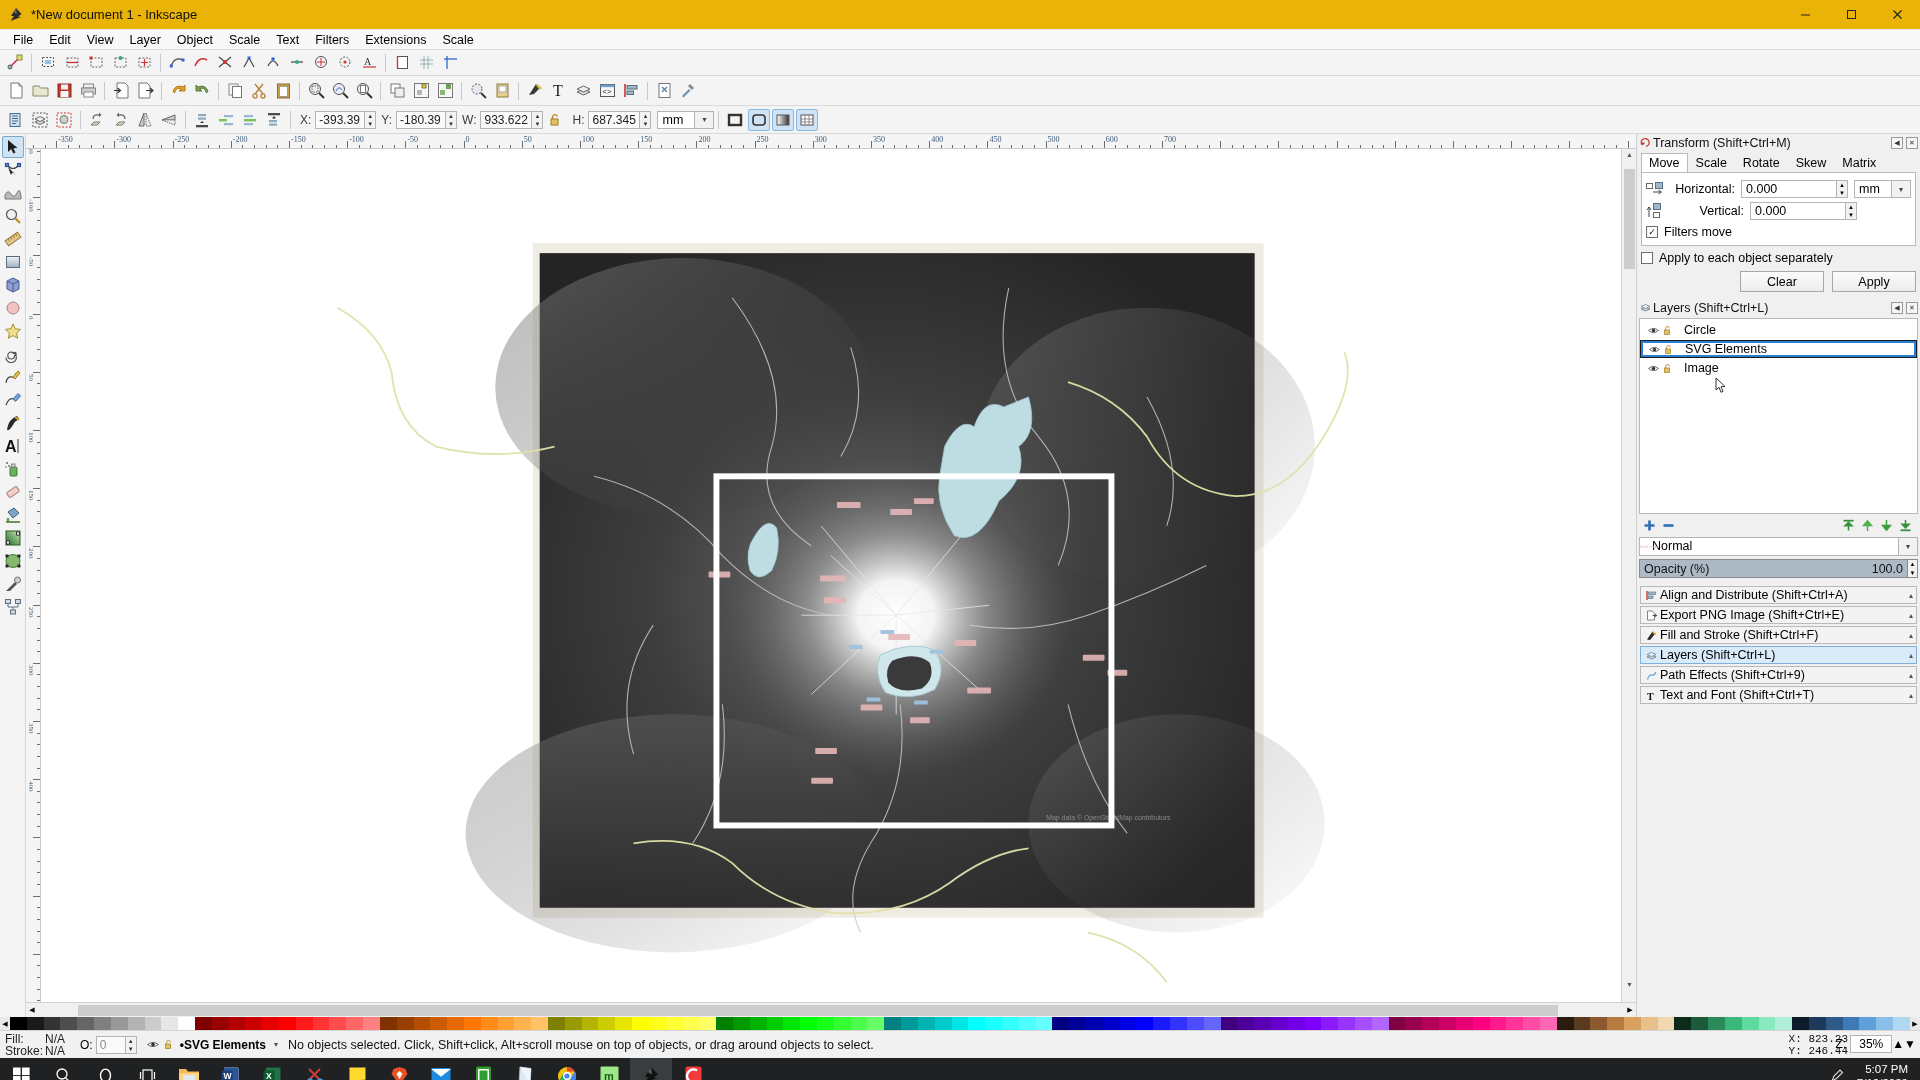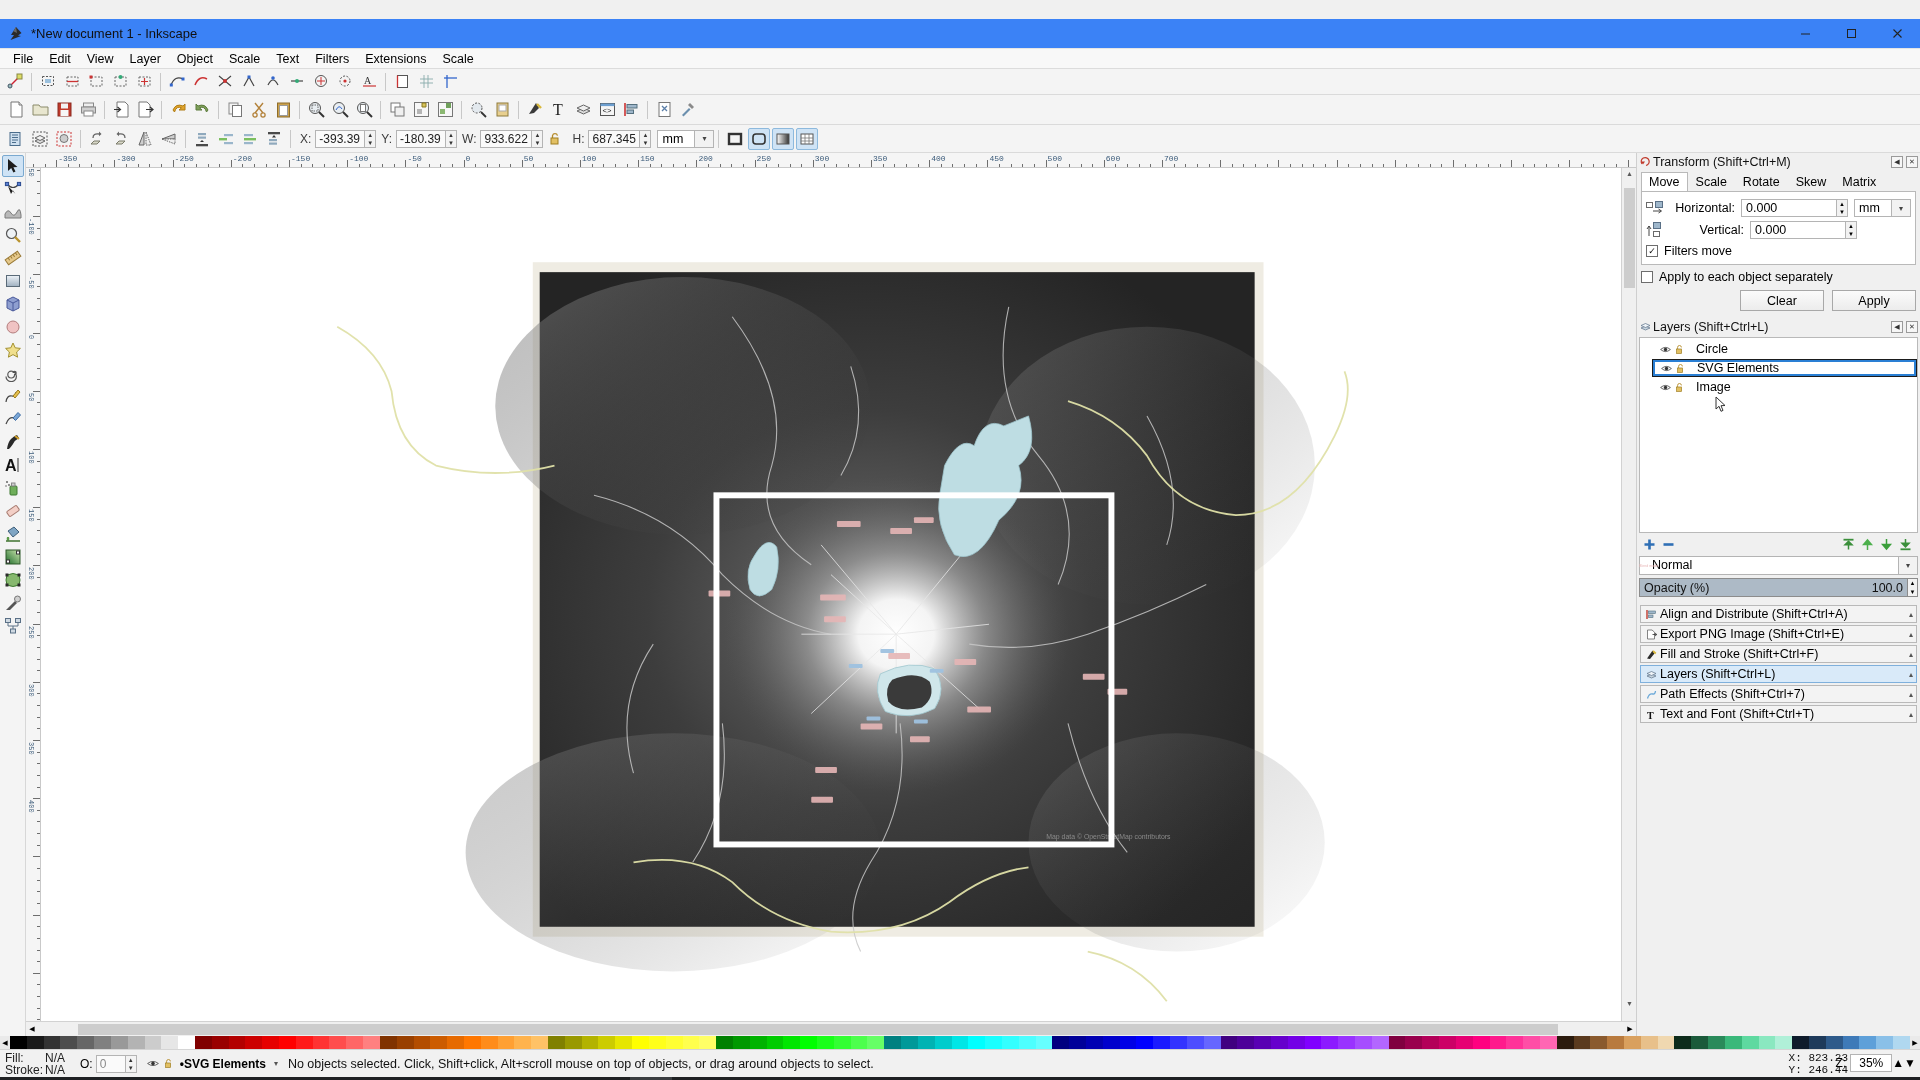--- a/index.html
+++ b/index.html
@@ -5,23 +5,22 @@
   * { box-sizing: border-box; margin:0; padding:0; }
   html,body { width:1920px; height:1080px; overflow:hidden; }
   body {
     font-family: "Liberation Sans", sans-serif;
     font-size: 12.5px;
     color:#000;
     background:#f0f0f0;
   }
   
   #titlebar{
-    height:30px; background:#3b82f6; display:flex; align-items:center;
+    height:30px; background:#eab308; display:flex; align-items:center;
     border-bottom:1px solid #e5e5e5;
-    margin-top:19px;
   }
   #titlebar .app-icon{ width:16px;height:16px;margin-left:8px;margin-right:7px; position:relative;}
   #titlebar .title{ font-size:13px; color:#111; }
   #titlebar .winbtns{ margin-left:auto; display:flex; height:30px;}
   #titlebar .winbtn{ width:46px;height:30px;display:flex;align-items:center;justify-content:center;font-size:12px;color:#222;}
 
   
   #menubar{ height:20px; background:#f8f8f8; display:flex; align-items:center; padding-left:5px;
             border-bottom:1px solid #dcdcdc;}
   #menubar .mi{ padding:2px 8px; font-size:12.5px; color:#000; }
@@ -55,21 +54,21 @@
   .lt{ width:22px;height:22px; margin-bottom:1px; display:flex;align-items:center;justify-content:center;
        border:1px solid transparent; border-radius:2px;}
   .lt.sel{ background:#cfe3f5; border-color:#7aa9d0;}
 
   #canvasWrap{ flex:1; display:flex; flex-direction:column; position:relative; min-width:0; }
   #rulerTop{ height:15px; background:#f5f5f5; border-bottom:1px solid #c9c9c9; position:relative; overflow:hidden;}
   #canvasRow{ flex:1; display:flex; min-height:0; }
   #rulerLeft{ width:15px; background:#f5f5f5; border-right:1px solid #c9c9c9; position:relative; overflow:hidden;}
   #canvas{ flex:1; background:#ffffff; position:relative; overflow:hidden; }
   .ruler-tick{ position:absolute; background:#6e6e6e;}
-  .ruler-lbl{ position:absolute; font-size:8px; color:#3b5b7a; font-family:Liberation Mono, monospace;}
+  .ruler-lbl{ position:absolute; font-size:8px; color:#3b5b7a; font-family:Liberation Serif, serif;}
 
   
   #vscroll{ width:15px; background:#f0f0f0; border-left:1px solid #d2d2d2; position:relative;}
   #hscrollRow{ height:15px; display:flex; background:#f0f0f0; border-top:1px solid #d2d2d2;}
   .sb-thumb{ position:absolute; background:#cdcdcd; border-radius:0; }
   .sb-arrow{ position:absolute; font-size:7px; color:#5a5a5a; display:flex;align-items:center;justify-content:center;}
 
   
   #dock{ width:284px; background:#f0f0f0; border-left:1px solid #cfcfcf; display:flex; flex-direction:column;
          font-size:12.5px; }
@@ -98,21 +97,21 @@
   .unitsel .ud{ width:19px;height:18px;border:1px solid #b4b4b4;border-left:none;background:#f2f2f2;
                 display:flex;align-items:center;justify-content:center;font-size:8px;color:#444;}
   .ckrow{ display:flex; align-items:center; margin-top:5px; }
   .ckbox{ width:12px;height:12px;border:1px solid #6d6d6d;background:#fff;margin-right:6px;
           display:flex;align-items:center;justify-content:center;font-size:9px;line-height:1;color:#111;}
   .btnrow{ display:flex; justify-content:flex-end; gap:8px; margin-top:6px; }
   .pbtn{ width:84px;height:21px;border:1px solid #a8a8a8;background:linear-gradient(#fbfbfb,#ececec);
          display:flex;align-items:center;justify-content:center;font-size:12.5px;}
 
   
-  #layerList{ background:#fff; border:1px solid #b9b9b9; height:196px; margin:2px 2px 0 2px; position:relative;padding-left:12px;}
+  #layerList{ background:#fff; border:1px solid #b9b9b9; height:196px; margin:2px 2px 0 2px; position:relative;}
   .lrow{ display:flex; align-items:center; height:16px; padding-left:6px; font-size:12.5px; }
   .lrow.sel{ background:#fff; border:1px solid #1b1b1b; outline:2px solid #2a7fd4; outline-offset:-3px; }
   .lrow .eye{ width:14px; display:flex; justify-content:center;}
   .lrow .lock{ width:14px; display:flex; justify-content:center; margin-right:10px;}
   .lrow .lname{ }
 
   .layerbtns{ display:flex; align-items:center; height:18px; margin-top:2px; padding:0 4px;}
   .lbtn{ width:17px;height:16px; display:flex;align-items:center;justify-content:center; margin-right:2px;}
   .blendrow{ display:flex; align-items:center; margin-top:3px; padding:0 2px;}
   .blendrow span.lbl{ margin-right:6px;}
@@ -1412,21 +1411,21 @@
         </span>
         <span class="dtitle">Layers (Shift+Ctrl+L)</span>
         <span class="dchev">▴</span>
       </div>
       <div class="dialogbar">
         <span class="dico">
           <svg width="11" height="11" viewBox="0 0 11 11">
               <path d="M1.5 9.5 Q3 4 7 5 Q9 5.5 9.5 2" stroke="#6aa8d8" fill="none" stroke-width="1.3"></path>
             </svg>
         </span>
-        <span class="dtitle">Path Effects  (Shift+Ctrl+7)</span>
+        <span class="dtitle">Path Effects  (Shift+Ctrl+9)</span>
         <span class="dchev">▴</span>
       </div>
       <div class="dialogbar">
         <span class="dico">
           <svg width="11" height="11" viewBox="0 0 11 11">
               <text x="1" y="9.5" font-size="10" font-weight="bold" font-family="Liberation Serif, serif" fill="#111">T</text>
             </svg>
         </span>
         <span class="dtitle">Text and Font (Shift+Ctrl+T)</span>
         <span class="dchev">▴</span>

